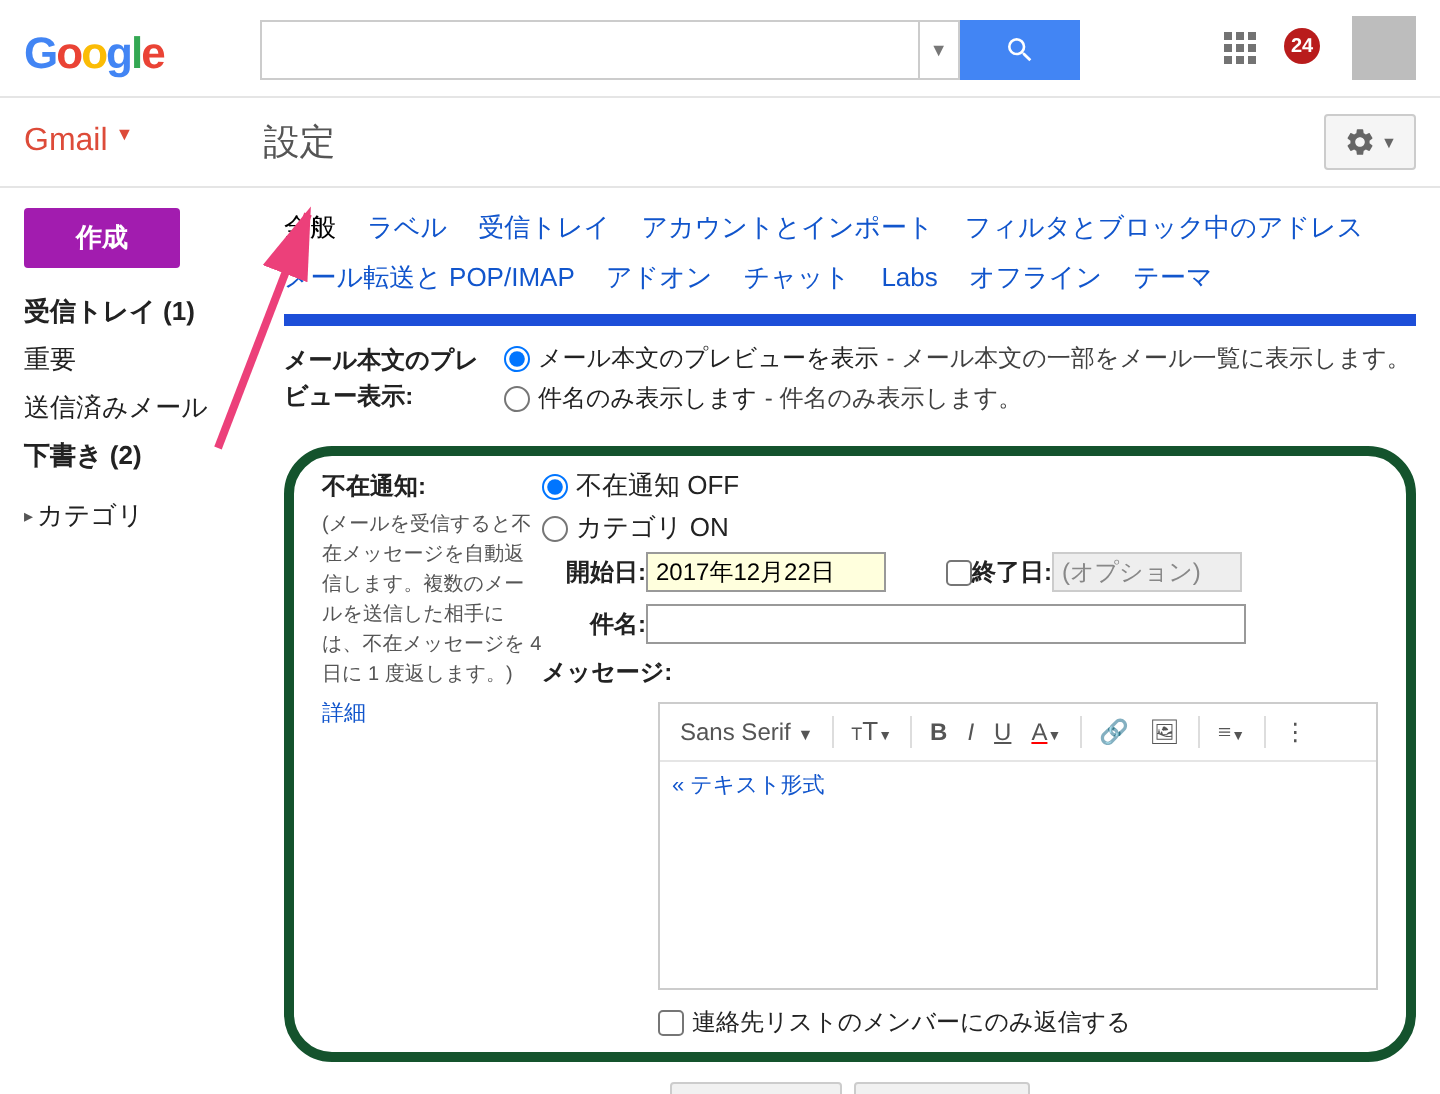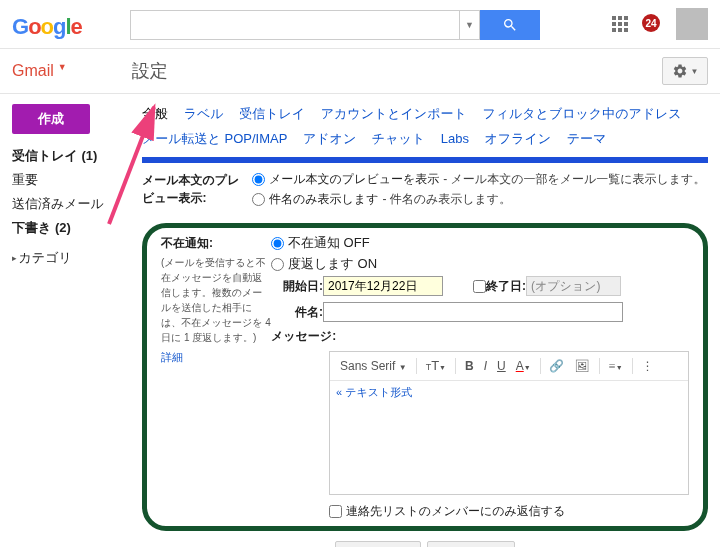--- a/index.html
+++ b/index.html
@@ -172,21 +172,21 @@
         <div class="desc">(メールを受信すると不在メッセージを自動返信します。複数のメールを送信した相手には、不在メッセージを 4 日に 1 度返します。)</div>
         <a href="#">詳細</a>
       </div>
       <div class="vac-body">
         <div class="radio-row">
             <input type="radio" checked="" style="">
             <b>不在通知 OFF</b>
           </div>
         <div class="radio-row">
             <input type="radio" style="">
-            <b>度返します ON</b>
+            <b>カテゴリ ON</b>
           </div>
         <div class="vac-row">
           <label>開始日:</label>
           <input class="date-input" value="2017年12月22日" style="">
           <span style="width:30px"></span>
           <input type="checkbox" style="">
           <b>終了日:</b>
           <input class="opt-input" value="(オプション)" style="">
         </div>
         <div class="vac-row">

